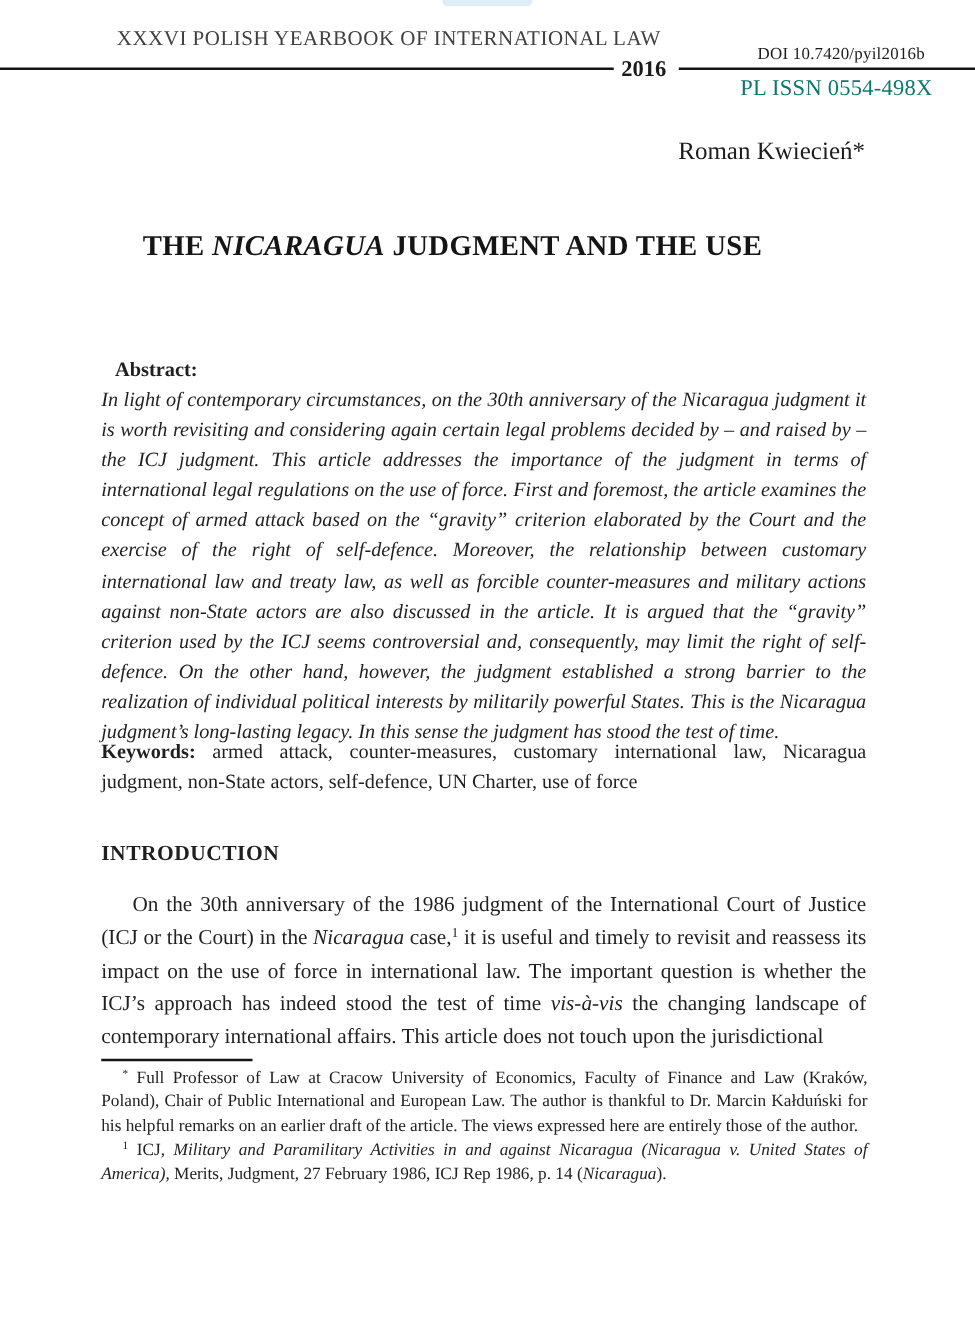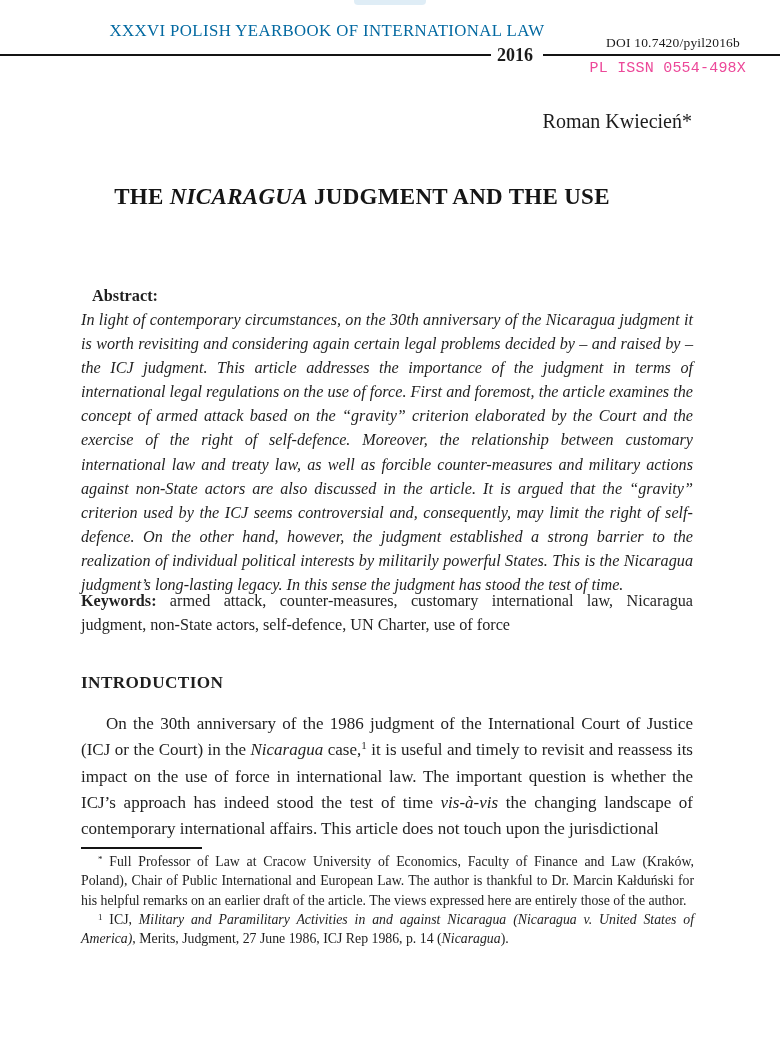--- a/index.html
+++ b/index.html
@@ -16,25 +16,25 @@
   .top-artifact {
     position: absolute;
     top: -5px; left: 354px;
     width: 72px; height: 10px;
     background: #d9eaf4;
     border-radius: 4px;
     opacity: 0.85;
   }
   .journal-title {
     position: absolute;
-    top: 21px; left: 16px; width: 622px;
+    top: 21px; left: 0; width: 622px;
     text-align: center;
     font-size: 16.8px;
     letter-spacing: 0.4px;
-    color: #0369a1;
+    color: #404040;
     white-space: nowrap;
   }
   .rule-left {
     position: absolute;
     top: 54px; left: 0; width: 491px; height: 2.2px;
     background: #141414;
   }
   .year {
     position: absolute;
     top: 45px; left: 489px; width: 52px;
@@ -51,24 +51,23 @@
   .doi {
     position: absolute;
     top: 35px; right: 40px;
     font-size: 13.5px;
     letter-spacing: 0.2px;
     color: #1b1b1b;
   }
   .issn {
     position: absolute;
     top: 60px; right: 34px;
-    font-size: 15px;
+    font-size: 18px;
     letter-spacing: 0.2px;
-    color: #ec4899;
-    font-family: Liberation Mono, monospace;
+    color: #0f766e;
   }
   .author {
     position: absolute;
     top: 110px; right: 88px;
     font-size: 20px;
     color: #1c1c1c;
   }
   .title {
     position: absolute;
     top: 182px; left: 0; width: 724px;
@@ -163,16 +162,16 @@
 
   <div class="keywords"><span class="kw-label">Keywords:</span><span> armed attack, counter-measures, customary international law, Nicaragua judgment, non-State actors, self-defence, UN Charter, use of force</span></div>
 
   <div class="section-heading">INTRODUCTION</div>
 
   <div class="intro"><span>On the 30th anniversary of the 1986 judgment of the International Court of Justice (ICJ or the Court) in the </span><span class="italic">Nicaragua</span><span> case,</span><sup class="fn-ref">1</sup><span> it is useful and timely to revisit and reassess its impact on the use of force in international law. The important question is whether the ICJ’s approach has indeed stood the test of time </span><span class="italic">vis-à-vis</span><span> the changing landscape of contemporary international affairs. This article does not touch upon the jurisdictional</span></div>
 
   <div class="fn-rule"></div>
   <div class="footnotes">
     <div class="footnote"><sup class="fn-ref">*</sup><span> Full Professor of Law at Cracow University of Economics, Faculty of Finance and Law (Kraków, Poland), Chair of Public International and European Law. The author is thankful to Dr. Marcin Kałduński for his helpful remarks on an earlier draft of the article. The views expressed here are entirely those of the author.</span></div>
-    <div class="footnote"><sup class="fn-ref">1</sup><span> ICJ, </span><span class="italic">Military and Paramilitary Activities in and against Nicaragua (Nicaragua v. United States of America)</span><span>, Merits, Judgment, 27 June 1986, ICJ Rep 1986, p. 14 (</span><span class="italic">Nicaragua</span><span>).</span></div>
+    <div class="footnote"><sup class="fn-ref">1</sup><span> ICJ, </span><span class="italic">Military and Paramilitary Activities in and against Nicaragua (Nicaragua v. United States of America)</span><span>, Merits, Judgment, 27 February 1986, ICJ Rep 1986, p. 14 (</span><span class="italic">Nicaragua</span><span>).</span></div>
   </div>
 
 </div>
 
 </body></html>

